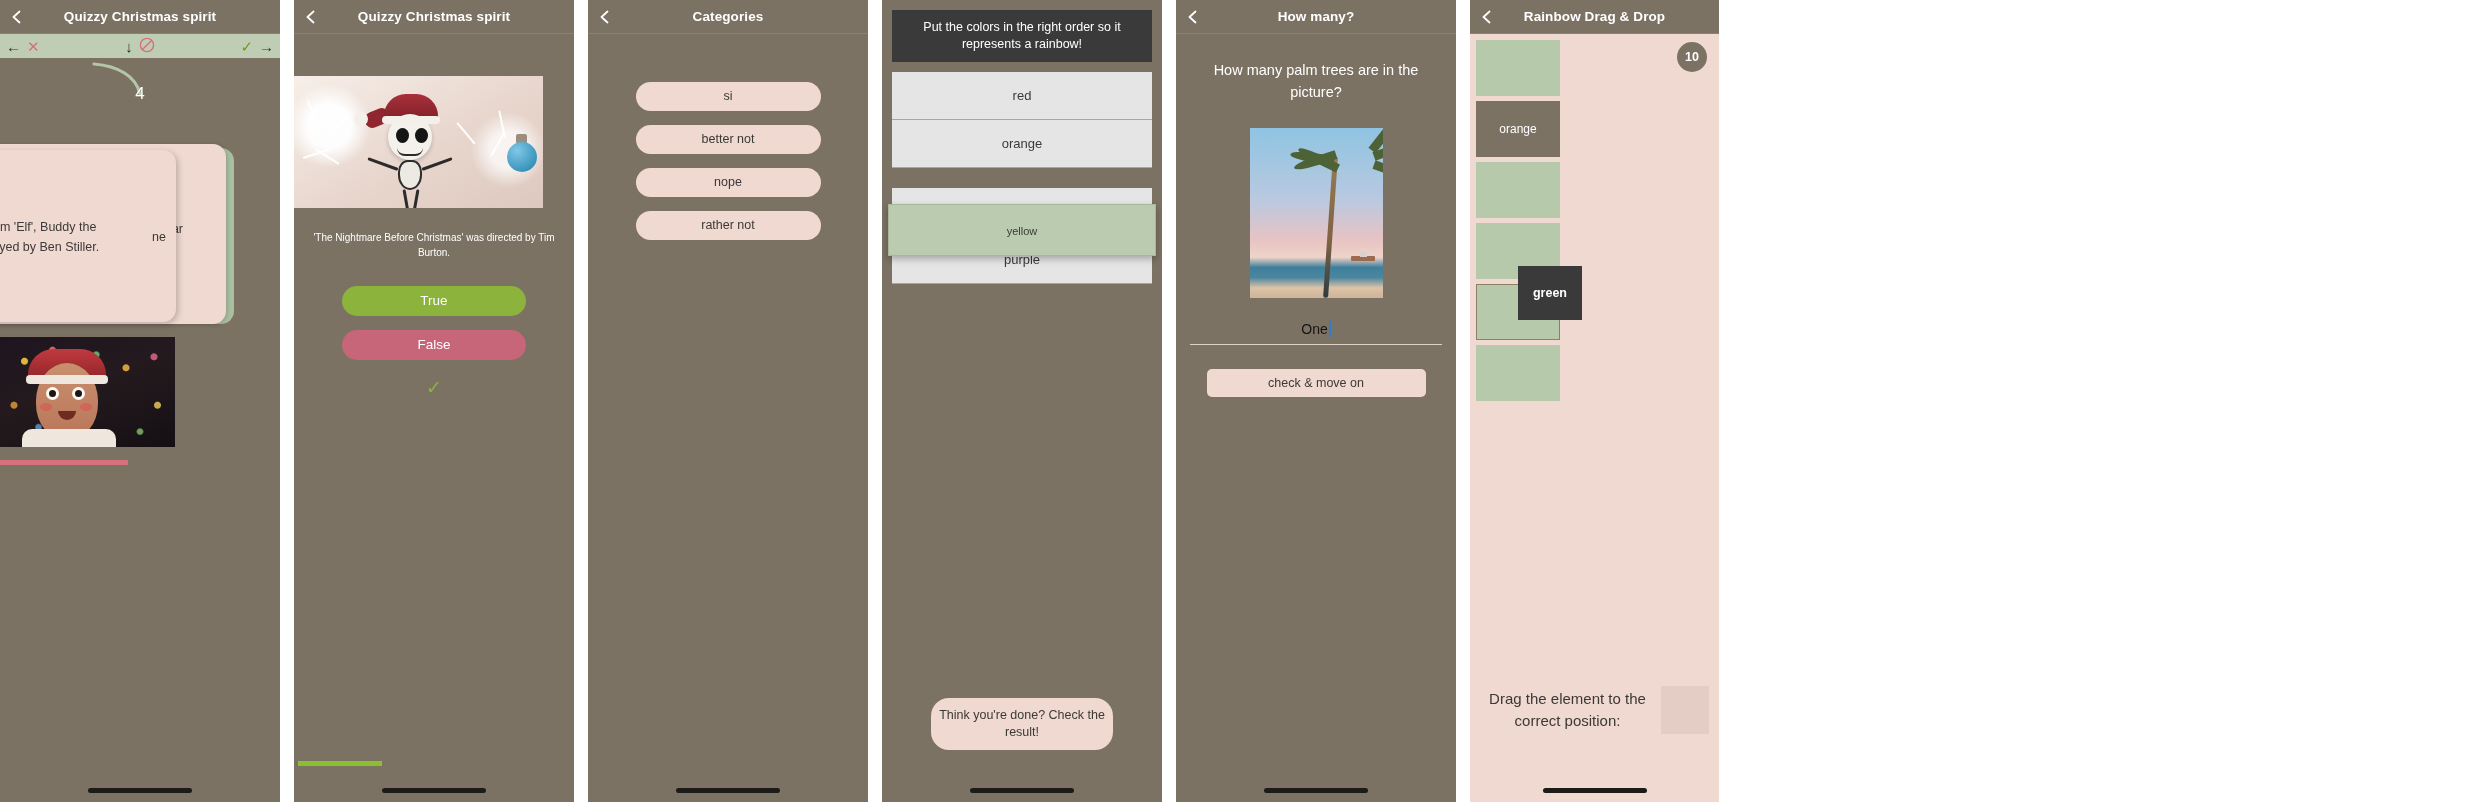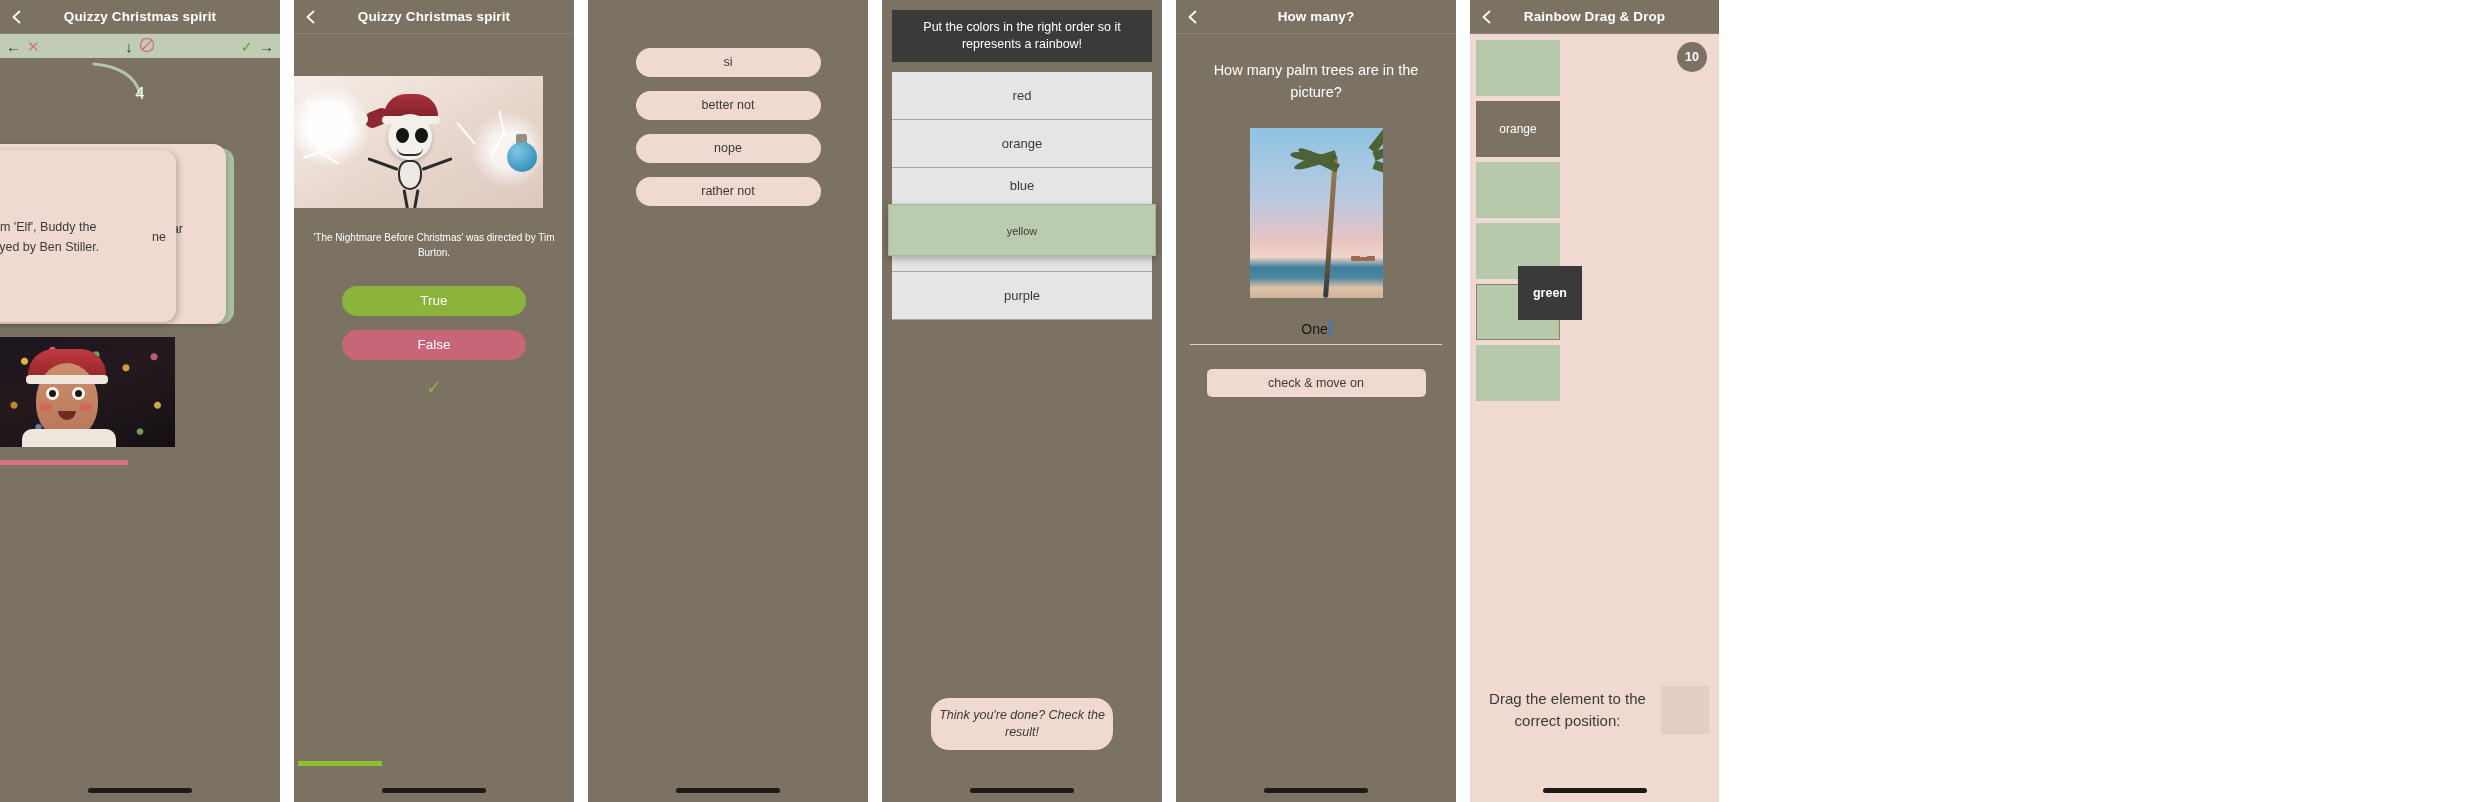--- a/index.html
+++ b/index.html
@@ -451,21 +451,20 @@
     padding: 9px 8px;
     border-radius: 18px;
     background: #f0d9d1;
     color: #3b3935;
     font-size: 12.5px;
     line-height: 1.35;
     text-align: center;
     cursor: pointer;
     border: none;
     font-family: inherit;
-    font-style: italic;
   }
 
   
   .p5-question {
     padding: 26px 16px 0;
     color: #ffffff;
     font-size: 14.5px;
     line-height: 1.5;
     text-align: center;
   }
@@ -728,38 +727,45 @@
 
     <div class="p2-question">'The Nightmare Before Christmas' was directed by Tim Burton.</div>
     <button class="tf-btn tf-true">True</button>
     <button class="tf-btn tf-false">False</button>
     <div class="p2-check">✓</div>
     <div class="p2-progress"></div>
     <div class="home-indicator"></div>
   </div>
 
   <div class="phone p3">
+    <div class="navbar">
+      <span class="back-chevron">
+        <svg viewBox="0 0 14 14" width="14" height="14">
+            <path d="M9.5 1.5 L3.5 7 L9.5 12.5" fill="none" stroke="#ffffff" stroke-width="1.8" stroke-linecap="round" stroke-linejoin="round"></path>
+          </svg>
+      </span>
+      <span class="nav-title">Categories</span>
+    </div>
 
 
     <button class="opt-btn opt-first">si</button>
     <button class="opt-btn opt-gap">better not</button>
     <button class="opt-btn opt-gap">nope</button>
     <button class="opt-btn opt-gap">rather not</button>
 
     <div class="home-indicator"></div>
   </div>
 
   <div class="phone p4">
 
     <div class="instr">Put the colors in the right order so it represents a rainbow!</div>
 
     <div class="rainbow-list">
       <div class="rb-item">red</div>
       <div class="rb-item">orange</div>
-      <div class="rb-item small">blue</div>
       <div class="rb-drag">yellow</div>
       <div class="rb-gap"></div>
       <div class="rb-item">green</div>
       <div class="rb-item">purple</div>
     </div>
 
     <button class="rb-check">Think you're done? Check the result!</button>
     <div class="home-indicator"></div>
   </div>
 

